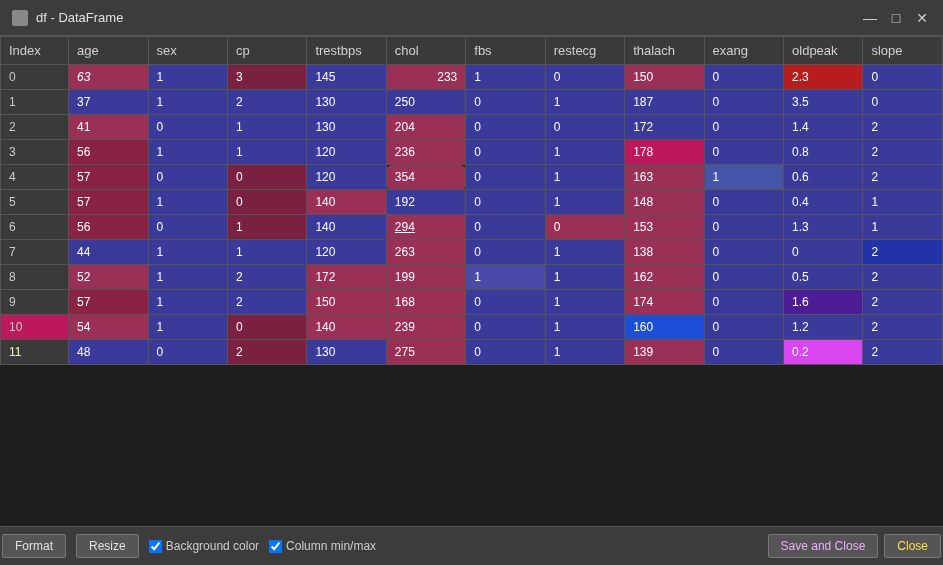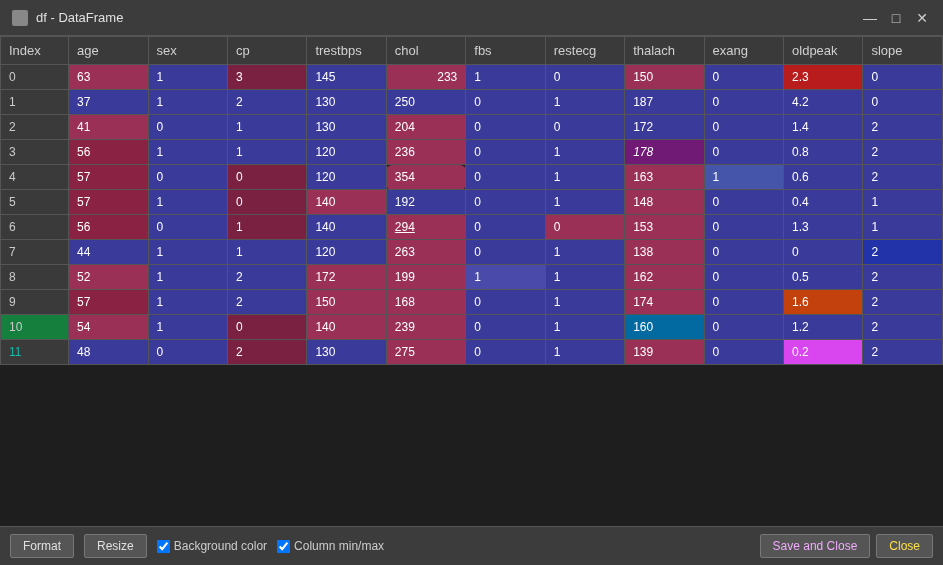--- a/index.html
+++ b/index.html
@@ -98,21 +98,21 @@
       color: #ccc;
       text-align: left;
     }
 
     .bottom-bar {
       height: 39px;
       background: #3c3c3c;
       border-top: 1px solid #555;
       display: flex;
       align-items: center;
-      padding: 0 10px;
+      padding: 0 2px;
       gap: 10px;
       justify-content: space-between;
     }
     .bottom-bar-left {
       display: flex;
       align-items: center;
       gap: 10px;
     }
     .bottom-bar-right {
       display: flex;
@@ -178,21 +178,21 @@
         <th>restecg</th>
         <th>thalach</th>
         <th>exang</th>
         <th>oldpeak</th>
         <th>slope</th>
       </tr>
     </thead>
     <tbody id="table-body">
     <tr>
           <td style="background-color: rgb(58, 58, 58); color: rgb(204, 204, 204);">0</td>
-          <td style="background-color: rgb(154, 48, 85);">63</td>
+          <td style="background-color: rgb(154, 48, 85); font-style: italic;">63</td>
           <td style="background-color: rgb(58, 58, 154);">1</td>
           <td style="background-color: rgb(122, 32, 64);">3</td>
           <td style="background-color: rgb(58, 58, 154);">145</td>
           <td style="background-color: rgb(154, 48, 85); text-align: right;">233</td>
           <td style="background-color: rgb(58, 58, 154);">1</td>
           <td style="background-color: rgb(58, 58, 154);">0</td>
           <td style="background-color: rgb(154, 48, 85);">150</td>
           <td style="background-color: rgb(58, 58, 154);">0</td>
           <td style="background-color: #b91c1c;">2.3</td>
           <td style="background-color: rgb(58, 58, 154);">0</td>
@@ -201,21 +201,21 @@
           <td style="background-color: rgb(58, 58, 58); color: rgb(204, 204, 204);">1</td>
           <td style="background-color: rgb(58, 58, 154);">37</td>
           <td style="background-color: rgb(58, 58, 154);">1</td>
           <td style="background-color: rgb(58, 58, 154);">2</td>
           <td style="background-color: rgb(58, 58, 154);">130</td>
           <td style="background-color: rgb(58, 58, 154);">250</td>
           <td style="background-color: rgb(58, 58, 154);">0</td>
           <td style="background-color: rgb(58, 58, 154);">1</td>
           <td style="background-color: rgb(58, 58, 154);">187</td>
           <td style="background-color: rgb(58, 58, 154);">0</td>
-          <td style="background-color: rgb(58, 58, 154);">4.2</td>
+          <td style="background-color: rgb(58, 58, 154);">3.5</td>
           <td style="background-color: rgb(58, 58, 154);">0</td>
         </tr>
         <tr>
           <td style="background-color: rgb(58, 58, 58); color: rgb(204, 204, 204);">2</td>
           <td style="background-color: rgb(154, 48, 85);">41</td>
           <td style="background-color: rgb(58, 58, 154);">0</td>
           <td style="background-color: rgb(58, 58, 154);">1</td>
           <td style="background-color: rgb(58, 58, 154);">130</td>
           <td style="background-color: rgb(154, 48, 85);">204</td>
           <td style="background-color: rgb(58, 58, 154);">0</td>
@@ -227,21 +227,21 @@
         </tr>
         <tr>
           <td style="background-color: rgb(58, 58, 58); color: rgb(204, 204, 204);">3</td>
           <td style="background-color: rgb(138, 34, 68);">56</td>
           <td style="background-color: rgb(58, 58, 154);">1</td>
           <td style="background-color: rgb(58, 58, 154);">1</td>
           <td style="background-color: rgb(58, 58, 154);">120</td>
           <td style="background-color: rgb(154, 48, 85);">236</td>
           <td style="background-color: rgb(58, 58, 154);">0</td>
           <td style="background-color: rgb(58, 58, 154);">1</td>
-          <td style="background-color: #701a75; font-style: italic;">178</td>
+          <td style="background-color: #be185d;">178</td>
           <td style="background-color: rgb(58, 58, 154);">0</td>
           <td style="background-color: rgb(58, 58, 154);">0.8</td>
           <td style="background-color: rgb(58, 58, 154);">2</td>
         </tr>
         <tr>
           <td style="background-color: rgb(58, 58, 58); color: rgb(204, 204, 204);">4</td>
           <td style="background-color: rgb(138, 34, 68);">57</td>
           <td style="background-color: rgb(58, 58, 154);">0</td>
           <td style="background-color: rgb(122, 32, 64);">0</td>
           <td style="background-color: rgb(58, 58, 154);">120</td>
@@ -313,39 +313,39 @@
           <td style="background-color: rgb(58, 58, 58); color: rgb(204, 204, 204);">9</td>
           <td style="background-color: rgb(138, 34, 68);">57</td>
           <td style="background-color: rgb(58, 58, 154);">1</td>
           <td style="background-color: rgb(58, 58, 154);">2</td>
           <td style="background-color: rgb(154, 48, 85);">150</td>
           <td style="background-color: rgb(154, 48, 85);">168</td>
           <td style="background-color: rgb(58, 58, 154);">0</td>
           <td style="background-color: rgb(58, 58, 154);">1</td>
           <td style="background-color: rgb(154, 48, 85);">174</td>
           <td style="background-color: rgb(58, 58, 154);">0</td>
-          <td style="background-color: #c2410c;">1.6</td>
-          <td style="background-color: rgb(58, 58, 154);">2</td>
-        </tr>
-        <tr>
-          <td style="background-color: #15803d; color: rgb(204, 204, 204);">10</td>
+          <td style="background-color: #4c1d95;">1.6</td>
+          <td style="background-color: rgb(58, 58, 154);">2</td>
+        </tr>
+        <tr>
+          <td style="background-color: #be185d; color: rgb(204, 204, 204);">10</td>
           <td style="background-color: rgb(154, 48, 85);">54</td>
           <td style="background-color: rgb(58, 58, 154);">1</td>
           <td style="background-color: rgb(122, 32, 64);">0</td>
           <td style="background-color: rgb(154, 48, 85);">140</td>
           <td style="background-color: rgb(154, 48, 85);">239</td>
           <td style="background-color: rgb(58, 58, 154);">0</td>
           <td style="background-color: rgb(58, 58, 154);">1</td>
-          <td style="background-color: #0369a1;">160</td>
+          <td style="background-color: #1d4ed8;">160</td>
           <td style="background-color: rgb(58, 58, 154);">0</td>
           <td style="background-color: rgb(58, 58, 154);">1.2</td>
           <td style="background-color: rgb(58, 58, 154);">2</td>
         </tr>
         <tr>
-          <td style="background-color: rgb(58, 58, 58); color: #14b8a6;">11</td>
+          <td style="background-color: rgb(58, 58, 58); color: #fef9c3;">11</td>
           <td style="background-color: rgb(58, 58, 154);">48</td>
           <td style="background-color: rgb(58, 58, 154);">0</td>
           <td style="background-color: rgb(122, 32, 64);">2</td>
           <td style="background-color: rgb(58, 58, 154);">130</td>
           <td style="background-color: rgb(154, 48, 85);">275</td>
           <td style="background-color: rgb(58, 58, 154);">0</td>
           <td style="background-color: rgb(58, 58, 154);">1</td>
           <td style="background-color: rgb(154, 48, 85);">139</td>
           <td style="background-color: rgb(58, 58, 154);">0</td>
           <td style="background-color: #d946ef;">0.2</td>

